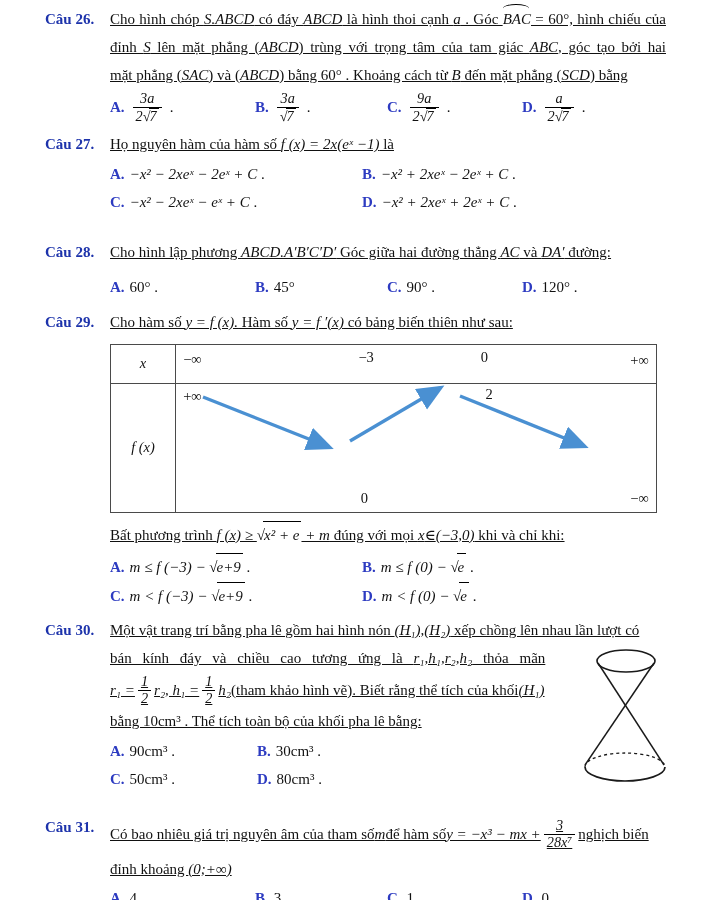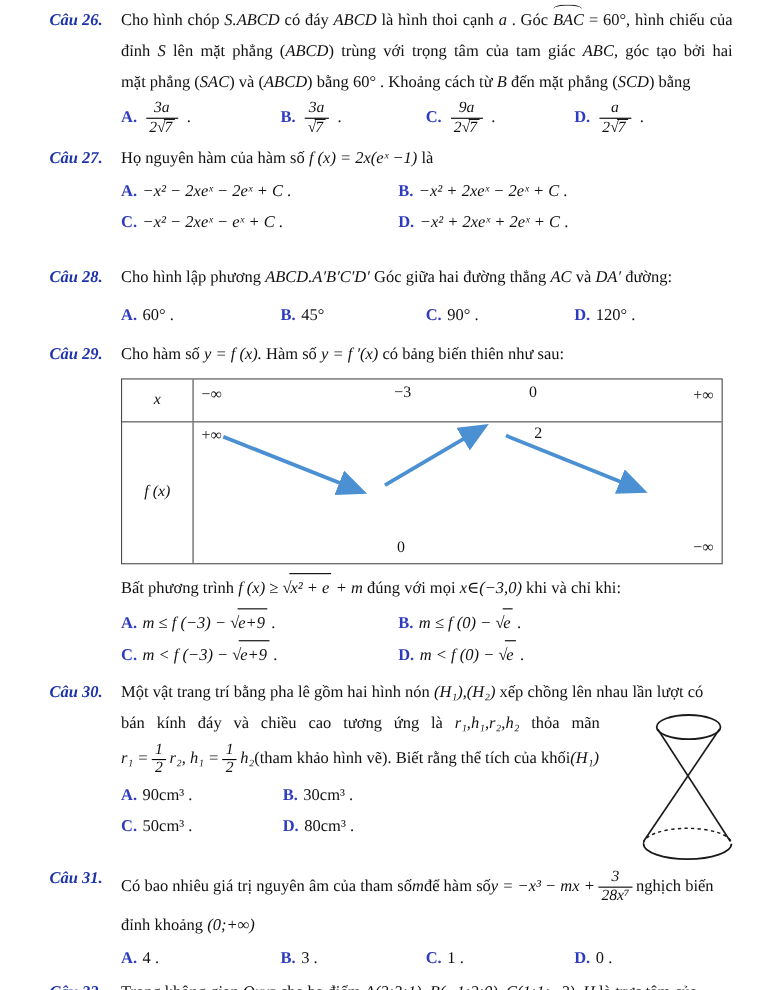--- a/index.html
+++ b/index.html
@@ -3,23 +3,23 @@
 <meta charset="utf-8">
 <style>
   html,body{margin:0;padding:0;}
   body{
     width:705px;height:900px;background:#ffffff;color:#111;
     font-family:"Liberation Serif","DejaVu Serif",serif;
     font-size:15px;line-height:1.85;overflow:hidden;
   }
   .page{width:705px;height:900px;box-sizing:border-box;padding:6px 12px 0 45px;position:relative;}
   .q{display:flex;align-items:flex-start;}
-  .qlabel{flex:none;width:65px;font-weight:bold;color:#1d33ab;white-space:nowrap;font-style:italic;}
+  .qlabel{flex:none;width:65px;font-weight:bold;color:#1d33ab;white-space:nowrap;}
   .qbody{flex:1;min-width:0;}
-  .tline{display:block;}
+  .tline{display:block;text-decoration:underline;}
   .just{text-align:justify;text-align-last:justify;width:556px;}
   .seg-r{font-style:normal;}
   .seg-i{font-style:italic;}
   .seg-hat{font-style:italic;position:relative;display:inline-block;}
   .seg-hat::before{content:"";position:absolute;left:0;right:2px;top:-2px;height:6px;
     border-top:1.4px solid #000;border-radius:100% 100% 0 0/130% 130% 0 0;}
   
   .frac{display:inline-block;vertical-align:middle;text-align:center;line-height:1.12;
     font-size:0.95em;margin:0 3px;font-style:italic;}
   .frac .num,.frac .den{display:block;padding:0 3px;}
@@ -219,20 +219,21 @@
           </span>
           <span class="seg-i">r₂, h₁ = </span>
           <span class="frac">
             <span class="num">1</span>
             <span class="den">2</span>
           </span>
           <span class="seg-i">h₂</span>
           <span class="seg-r"> (tham khảo hình vẽ). Biết rằng thể tích của khối </span>
           <span class="seg-i">(H₁)</span>
         </span>
+      <span class="tline"><span class="seg-r">bằng 10cm³ . Thể tích toàn bộ của khối pha lê bằng:</span></span>
       <div class="optrow grid2n">
         <div class="opt">
             <span class="letter">A.</span>
             <span><span class="seg-r">90cm³ .</span></span>
           </div>
         <div class="opt">
             <span class="letter">B.</span>
             <span><span class="seg-r">30cm³ .</span></span>
           </div>
         <div class="opt">

